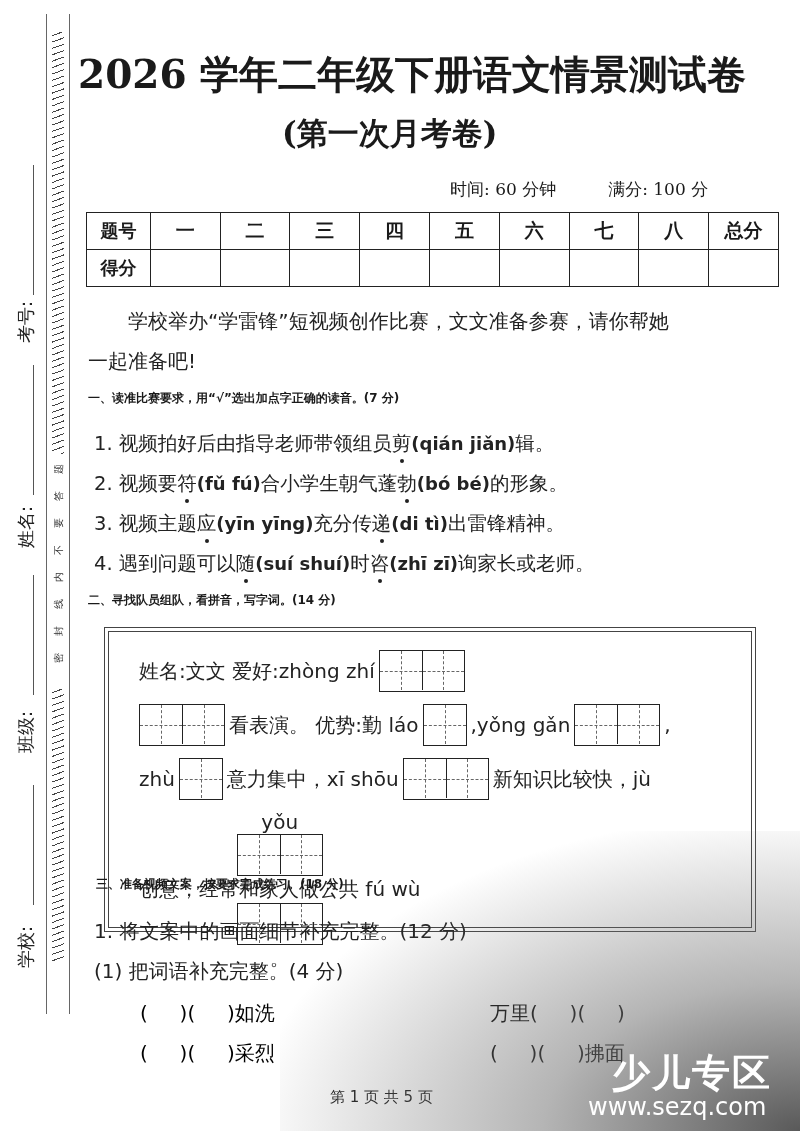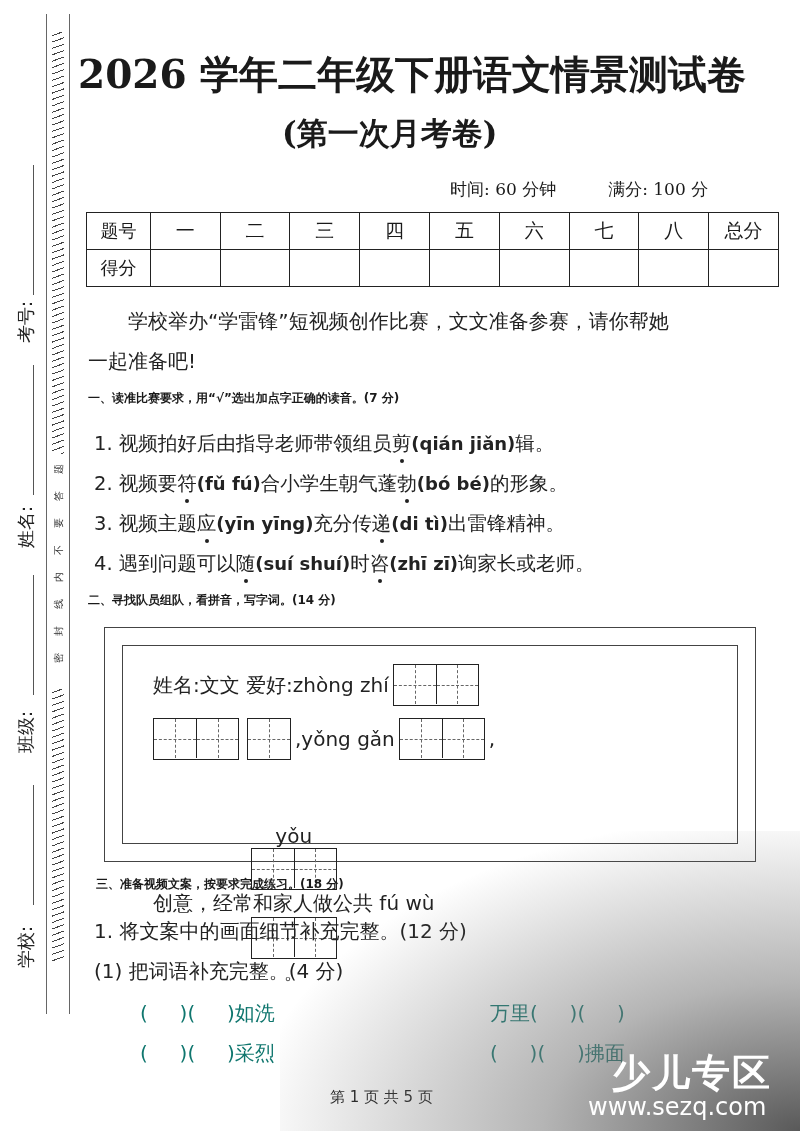--- a/index.html
+++ b/index.html
@@ -17,40 +17,40 @@
 
   .side-field { position: absolute; left: 14px; width: 24px; display: flex; flex-direction: column; align-items: center; }
   .side-label { font-size: 18px; transform: rotate(-90deg); white-space: nowrap; font-family: "DejaVu Sans", sans-serif; color: #222; }
   .side-line { position: absolute; left: 33px; width: 1px; background: #555; }
   .title { position: absolute; left: 78px; top: 48px; font-size: 39px; font-weight: bold; letter-spacing: 0px; font-family: "DejaVu Serif", serif; white-space: nowrap; }
   .subtitle { position: absolute; left: 282px; top: 113px; font-size: 31px; font-weight: bold; white-space: nowrap; }
   .meta { position: absolute; left: 450px; top: 178px; font-size: 17px; white-space: nowrap; }
   .meta span + span { margin-left: 52px; }
 
   table.score { position: absolute; left: 86px; top: 212px; width: 693px; border-collapse: collapse; }
-  table.score td { border: 1.5px solid #222; height: 37px; text-align: center; font-size: 19px; font-family: "DejaVu Sans", sans-serif; width: 70px; }
+  table.score td { border: 1.5px solid #222; height: 37px; text-align: center; font-size: 19px; font-family: "DejaVu Sans", sans-serif; width: 70px; font-weight: bold; }
   table.score td.hdr { width: 64px; font-size: 18px; }
 
   .para { position: absolute; left: 88px; font-size: 20px; white-space: nowrap; font-family: "DejaVu Sans", sans-serif; color: #222; }
   .section-h { position: absolute; left: 88px; font-size: 12px; font-weight: bold; white-space: nowrap; font-family: "DejaVu Sans", sans-serif; }
   .q { position: absolute; left: 94px; font-size: 19.5px; white-space: nowrap; font-family: "DejaVu Sans", sans-serif; color: #222; }
   .dot { position: relative; display: inline-block; }
   .dot::after { content: ""; position: absolute; left: 50%; bottom: -6px; width: 4px; height: 4px; margin-left: -2px; background: #222; border-radius: 50%; }
   .py { font-family: "DejaVu Sans", sans-serif; font-size: 18px; font-weight: bold; }
 
-  .box-outer { position: absolute; left: 104px; top: 627px; width: 652px; height: 235px; border: 1.5px solid #444; padding: 17px; }
+  .box-outer { position: absolute; left: 104px; top: 627px; width: 652px; height: 305px; border: 1.5px solid #444; padding: 3px; }
   .box-inner { width: 100%; height: 100%; border: 1.5px solid #444; position: relative; }
   .line { position: absolute; left: 30px; font-size: 20px; white-space: nowrap; font-family: "DejaVu Sans", sans-serif; display: flex; align-items: center; color: #222; }
   .grid { display: inline-flex; border: 1.5px solid #222; height: 42px; margin: 0 4px; vertical-align: middle; }
   .cell { width: 42px; height: 39px; position: relative; }
   .cell + .cell { border-left: 1.5px solid #222; }
   .cell::before { content: ""; position: absolute; left: 50%; top: 0; bottom: 0; border-left: 1px dashed #666; }
   .cell::after { content: ""; position: absolute; top: 50%; left: 0; right: 0; border-top: 1px dashed #666; }
 
-  .fill { position: absolute; font-size: 20px; white-space: pre; font-family: "DejaVu Sans", sans-serif; color: #0f766e; }
+  .fill { position: absolute; font-size: 20px; white-space: pre; font-family: "DejaVu Sans", sans-serif; color: #000000; }
   .footer { position: absolute; left: 330px; top: 1088px; font-size: 15px; font-family: "DejaVu Sans", sans-serif; white-space: pre; }
 
   .watermark-bg { position: absolute; right: 0; bottom: 0; width: 520px; height: 300px;
     background: radial-gradient(ellipse at 100% 100%, rgba(60,60,60,0.85) 0%, rgba(120,120,120,0.55) 35%, rgba(255,255,255,0) 75%); pointer-events: none; }
   .wm-logo { position: absolute; left: 612px; top: 1048px; font-size: 38px; font-weight: bold; color: #ffffff; font-family: "DejaVu Sans", sans-serif; letter-spacing: 2px; }
   .wm-url { position: absolute; left: 588px; top: 1093px; font-size: 24px; color: #ffffff; font-family: "DejaVu Sans", sans-serif; }
 </style>
 </head>
 <body>
 
@@ -146,29 +146,42 @@
       <span class="grid">
           <span class="cell"></span>
           <span class="cell"></span>
         </span>
     </div>
     <div class="line" style="top:72px; left:30px;">
       <span class="grid" style="margin-left:0">
           <span class="cell"></span>
           <span class="cell"></span>
         </span>
+      <span>看表演。  优势:勤 láo</span>
       <span class="grid">
           <span class="cell"></span>
         </span>
       <span>,yǒng  gǎn</span>
       <span class="grid">
           <span class="cell"></span>
           <span class="cell"></span>
         </span>
       <span>,</span>
+    </div>
+    <div class="line" style="top:126px;">
+      <span>zhù</span>
+      <span class="grid">
+          <span class="cell"></span>
+        </span>
+      <span>意力集中，xī  shōu</span>
+      <span class="grid">
+          <span class="cell"></span>
+          <span class="cell"></span>
+        </span>
+      <span>新知识比较快，jù</span>
     </div>
     <div class="line" style="top:178px;flex-direction:column;">
       <span>yǒu</span>
       <span class="grid">
           <span class="cell"></span>
           <span class="cell"></span>
         </span>
       <span>创意，经常和家人做公共 fú  wù</span>
       <span class="grid">
           <span class="cell"></span>

